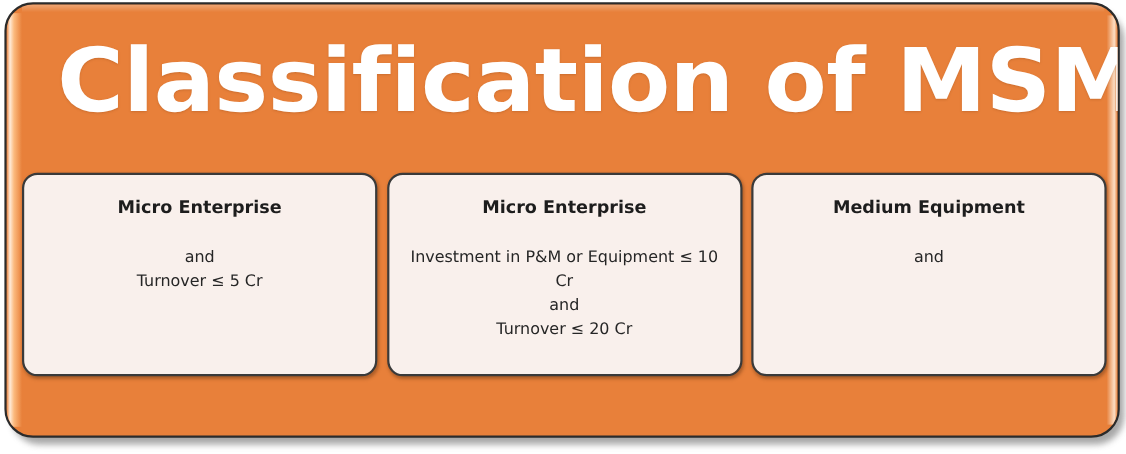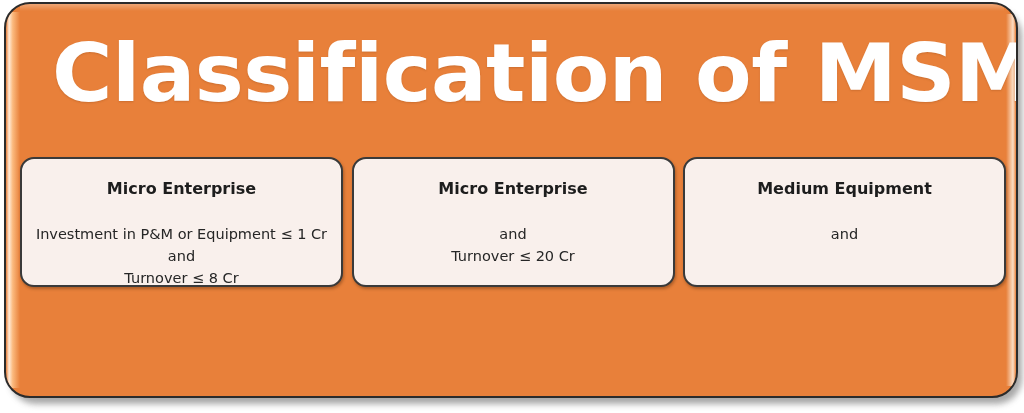--- a/index.html
+++ b/index.html
@@ -102,21 +102,21 @@
     transform-origin: left center;
     text-shadow: 0 1px 2px rgba(120,55,15,0.25);
   }
 
   
   .cards {
     position: absolute;
     left: 14px;
     top: 153px;
     width: 986px;
-    height: 130px;
+    height: 185px;
     display: flex;
     justify-content: space-between;
     align-items: stretch;
   }
 
   .card {
     position: relative;
     width: 323px;
     background: #f9f0ec;
     border: 2px solid #3a3a3a;
@@ -164,29 +164,29 @@
     <div class="panel-bevel-left"></div>
     <div class="panel-bevel-right"></div>
 
     <div class="title">Classification of MSME</div>
 
     <div class="cards">
 
       <div class="card">
         <div class="card-title">Micro Enterprise</div>
         <div class="card-body">
-          <span class="card-line">Investment in P&amp;M or Equipment ≤ 1 Cr</span>
           <span class="card-line">and</span>
-          <span class="card-line">Turnover ≤ 8 Cr</span>
+          <span class="card-line">Turnover ≤ 5 Cr</span>
         </div>
       </div>
 
       <div class="card">
         <div class="card-title">Micro Enterprise</div>
         <div class="card-body">
+          <span class="card-line">Investment in P&amp;M or Equipment ≤ 10 Cr</span>
           <span class="card-line">and</span>
           <span class="card-line">Turnover ≤ 20 Cr</span>
         </div>
       </div>
 
       <div class="card">
         <div class="card-title">Medium Equipment</div>
         <div class="card-body">
           <span class="card-line">and</span>
         </div>

